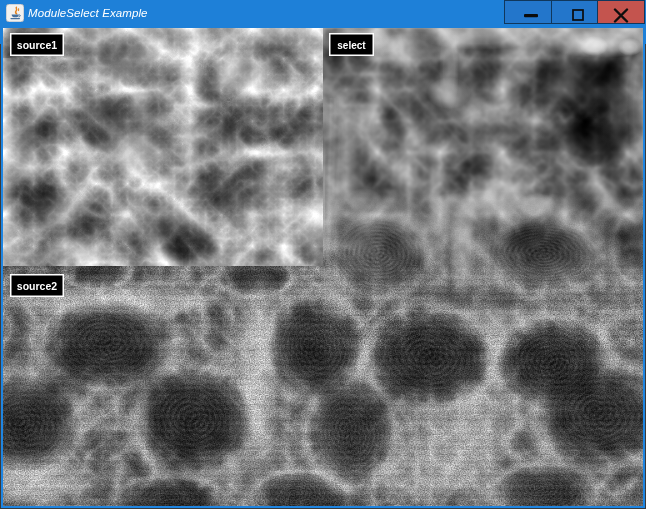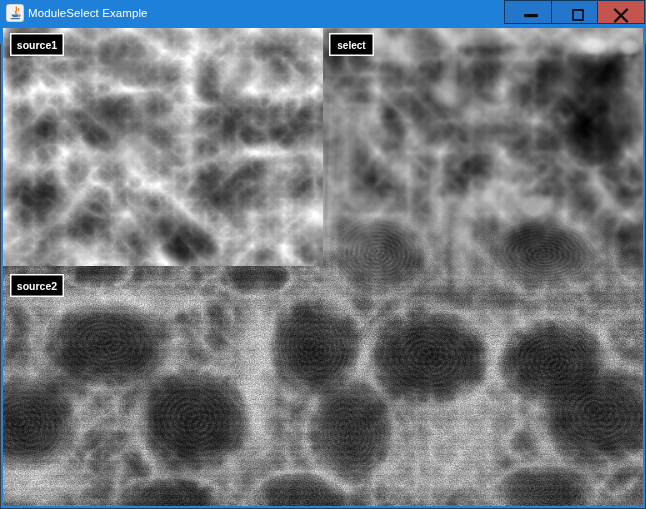--- a/index.html
+++ b/index.html
@@ -1,16 +1,16 @@
 <!DOCTYPE html>
 <html><head><meta charset="utf-8"><style>
 html,body{margin:0;padding:0;width:646px;height:509px;overflow:hidden;background:#3a3a3a;}
 #frame{position:absolute;left:1px;top:0;width:644px;height:508px;background:#1e85e2;}
 *{box-sizing:border-box;font-family:"Liberation Sans",sans-serif;}
-#title{position:absolute;left:0;top:0;width:100%;height:44px;background:#1e80d8;}
+#title{position:absolute;left:0;top:0;width:100%;height:44px;background:#1e80d8;font-style:italic;}
 #ttext{position:absolute;left:28px;top:7px;color:#fff;font-size:11.5px;letter-spacing:0.1px;transform:translateZ(0);}
 .btn{position:absolute;top:0;height:24px;border:1px solid #10375c;}
 #bmin{left:504px;width:48px;background:#2376cb;}
 #bmax{left:551px;width:47px;background:#2376cb;}
 #bclose{left:597px;width:48px;background:#c4544e;}
 #content{position:absolute;left:3px;top:28px;width:640px;height:342px;background:#8a8a8a;}
 </style></head>
 <body>
 <div id="frame"></div>
  <div id="title">

